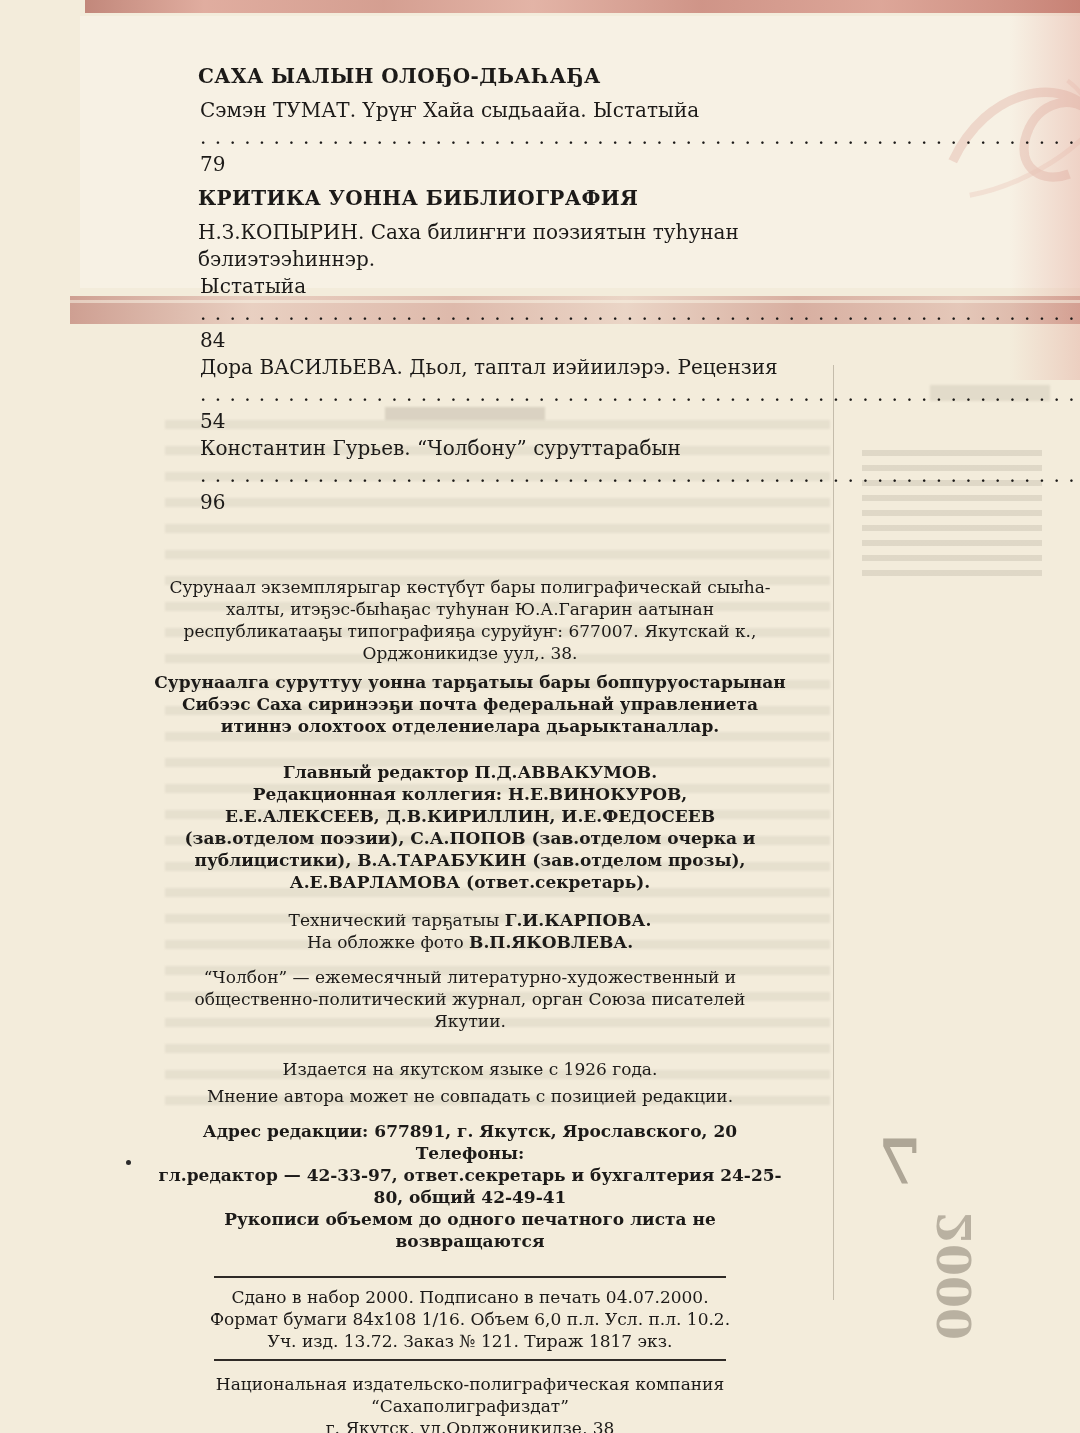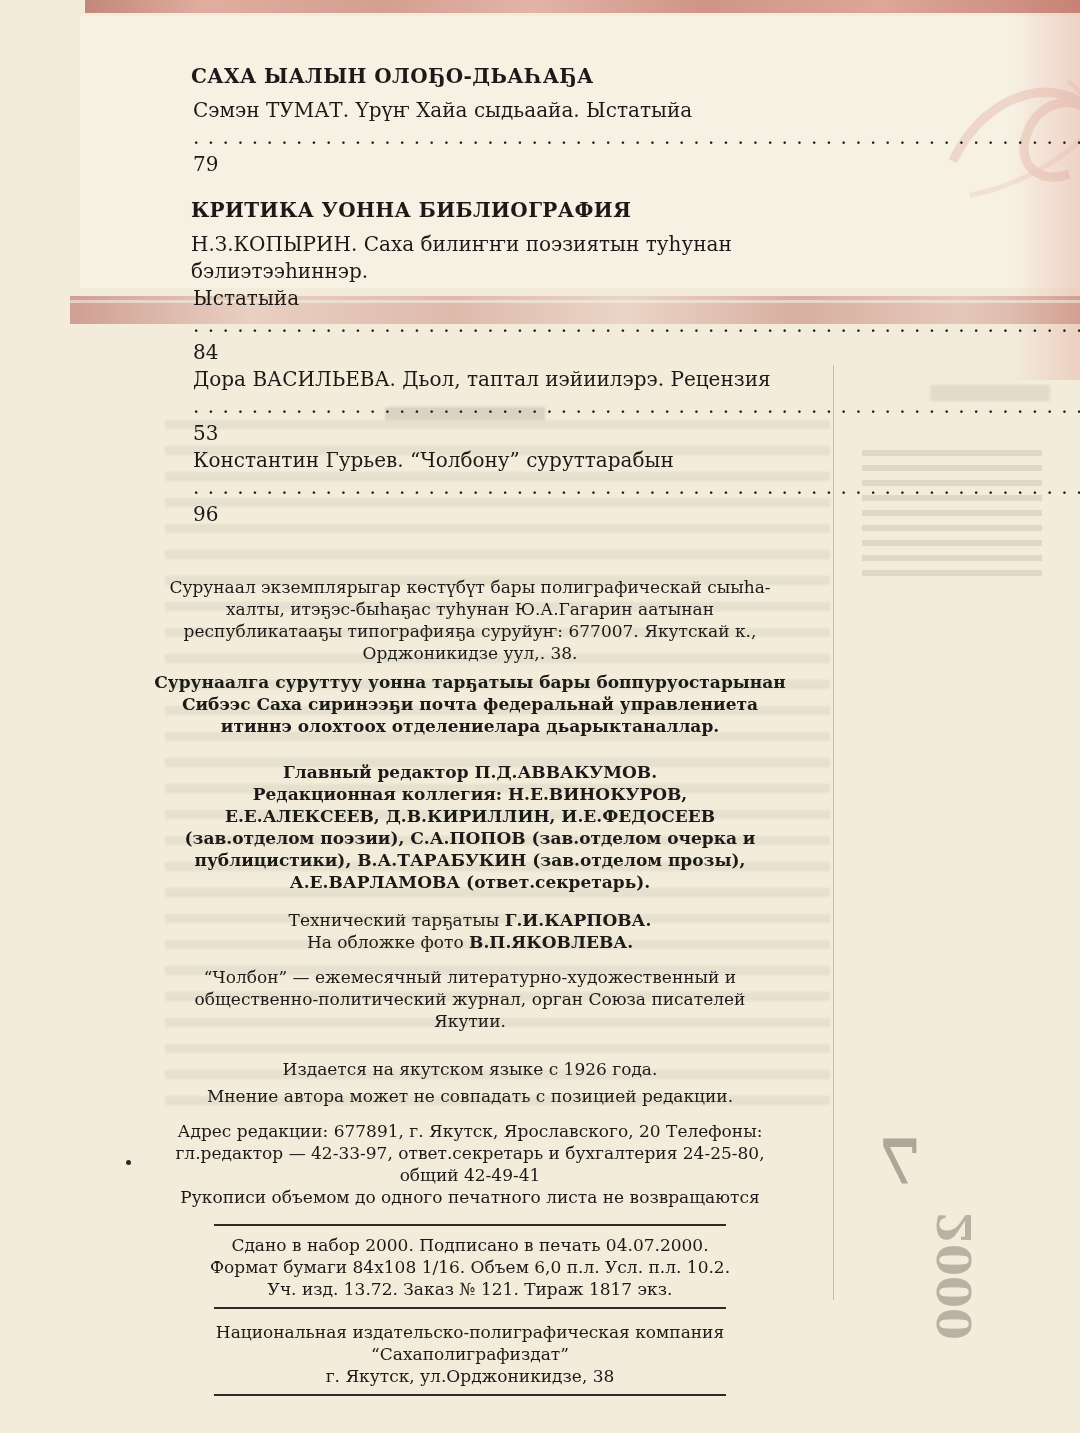--- a/index.html
+++ b/index.html
@@ -68,23 +68,23 @@
   .speck{
     position:absolute;left:126px;top:1160px;width:5px;height:5px;z-index:3;
     background:#2b2b2b;border-radius:50%;
   }
   .logo-swirl{
     position:absolute;left:940px;top:50px;width:170px;height:180px;z-index:2;
     opacity:.55;
   }
   
   .toc{
-    position:absolute;left:191px;top:64px;width:716px;z-index:2;
-  }
-  .toc-section + .toc-section{margin-top:20px;}
+    position:absolute;left:198px;top:64px;width:716px;z-index:2;
+  }
+  .toc-section + .toc-section{margin-top:8px;}
   .toc-heading{
     font-size:20px;font-weight:bold;letter-spacing:.4px;margin:0 0 9px;
   }
   .toc-row{display:flex;align-items:baseline;font-size:20px;line-height:27px;flex-direction:column;}
   .toc-text{white-space:pre-wrap;}
   .leader{flex:1 1 auto;overflow:hidden;white-space:nowrap;margin:0 4px 0 2px;}
   .leader::after{
     content:". . . . . . . . . . . . . . . . . . . . . . . . . . . . . . . . . . . . . . . . . . . . . . . . . . . . . . . . . . . . . . . . . . . .";
     letter-spacing:1px;
   }
@@ -96,21 +96,21 @@
   }
   .colophon p{margin:0;}
   .bold{font-weight:bold;}
   .para1{margin-bottom:7px !important;}
   .para2{margin-bottom:24px !important;font-weight:bold;}
   .board{margin-bottom:16px !important;padding:0 34px;}
   .staff{margin-bottom:13px;}
   .about{margin-bottom:26px !important;padding:0 12px;}
   .since{margin-bottom:5px !important;}
   .opinion{margin-bottom:13px !important;}
-  .address{margin-bottom:16px;}
+  .address{margin-bottom:24px;font-weight:bold;}
   .rule{
     width:512px;border:none;border-top:2px solid #2e2a26;
     margin:7px auto 8px;
   }
   .pubblock{margin-top:12px;}
 </style>
 </head>
 <body>
 
 <div class="page">
@@ -148,21 +148,21 @@
           <span class="toc-text">Н.З.КОПЫРИН. Саха билиҥҥи поэзиятын туһунан бэлиэтээһиннэр.</span>
         </div>
         <div class="toc-row">
           <span class="toc-text">Ыстатыйа</span>
           <span class="leader"></span>
           <span class="toc-page">84</span>
         </div>
         <div class="toc-row">
           <span class="toc-text">Дора ВАСИЛЬЕВА. Дьол, таптал иэйиилэрэ. Рецензия</span>
           <span class="leader"></span>
-          <span class="toc-page">53</span>
+          <span class="toc-page">54</span>
         </div>
         <div class="toc-row">
           <span class="toc-text">Константин Гурьев. “Чолбону” суруттарабын</span>
           <span class="leader"></span>
           <span class="toc-page">96</span>
         </div>
       </div>
     </div>
 
   <div class="colophon">

